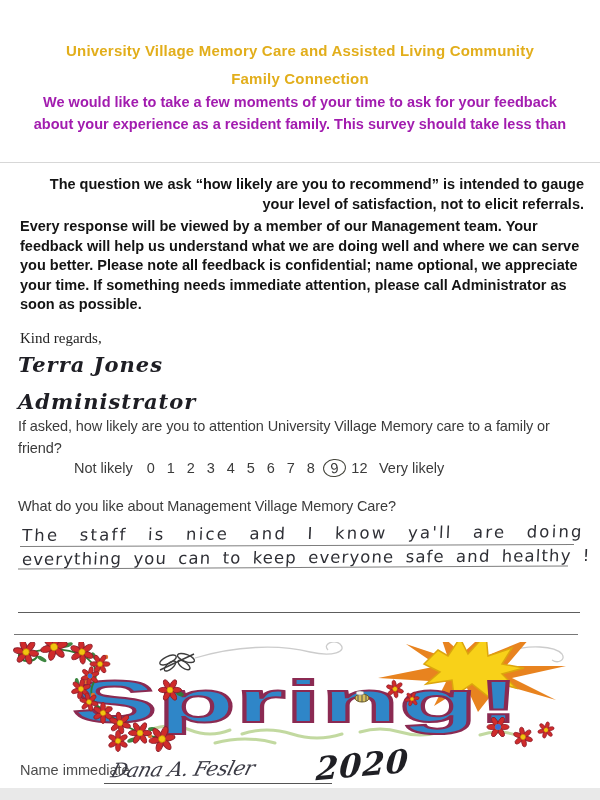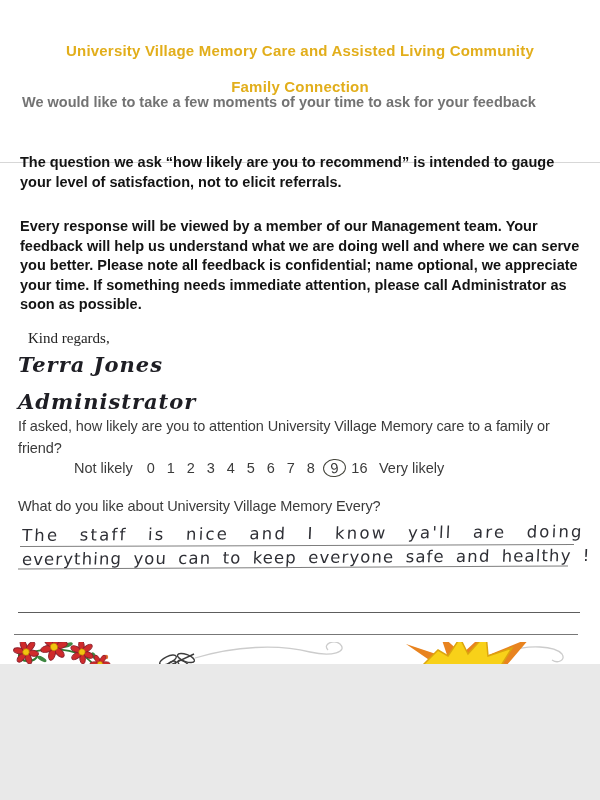--- a/index.html
+++ b/index.html
@@ -1,33 +1,33 @@
 <!DOCTYPE html>
 <html><head>
 <meta charset="utf-8">
 <style>
   html,body{margin:0;padding:0;background:#e9e9e9;}
   .page{
-    position:relative;width:600px;height:664px;margin:0 auto;
+    position:relative;width:600px;height:788px;margin:0 auto;
     background:#ffffff;overflow:hidden;
     font-family:"Liberation Sans",sans-serif;color:#1b1b1b;
   }
   
   .title{position:absolute;left:30px;right:30px;top:38px;text-align:center;
     font-weight:bold;font-size:15px;line-height:26px;letter-spacing:.2px;color:#e2ae1b;}
-  .title .t2{margin-top:10px;}
-  .intro{position:absolute;left:22px;right:22px;top:92px;
-    font-weight:bold;font-size:14.5px;line-height:21.5px;color:#737373;}
+  .title .t2{margin-top:2px;}
+  .intro{position:absolute;left:22px;right:22px;top:92px;text-align:center;
+    font-weight:bold;font-size:14.5px;line-height:21.5px;color:#a21caf;}
   .sep{position:absolute;left:0;right:0;top:162px;height:0;border-top:1px solid #d7d7d7;}
   .para{position:absolute;left:20px;right:16px;font-weight:bold;font-size:14.5px;
     line-height:19.5px;color:#141414;}
-  .p1{top:153px;}
+  .p1{top:175px;text-align:right;}
   .p2{top:217px;}
   
-  .regards{position:absolute;left:28px;top:330px;font-family:"Liberation Serif",serif;
+  .regards{position:absolute;left:20px;top:330px;font-family:"Liberation Serif",serif;
     font-size:15px;color:#222;}
   .script{position:absolute;left:18px;font-family:"DejaVu Serif",serif;
     font-style:italic;font-weight:bold;font-size:21px;letter-spacing:1px;color:#1e1e24;}
   .sig-name{top:352px;}
   .sig-role{top:389px;}
   
   .q{position:absolute;left:18px;right:36px;font-size:14.5px;line-height:22px;
     color:#3b3b3b;letter-spacing:-.1px;}
   .q1{top:415px;}
   .q2{top:495px;}
@@ -65,20 +65,21 @@
 
 <div class="page">
 
   <div class="title">
     <div class="t1">University Village Memory Care and Assisted Living Community</div>
     <div class="t2">Family Connection</div>
   </div>
 
   <div class="intro">
     <div>We would like to take a few moments of your time to ask for your feedback</div>
+    <div>about your experience as a resident family. This survey should take less than</div>
   </div>
 
   <div class="sep"></div>
 
   <div class="para p1">The question we ask “how likely are you to recommend” is intended to gauge your level of satisfaction, not to elicit referrals.</div>
   <div class="para p2">Every response will be viewed by a member of our Management team. Your feedback will help us understand what we are doing well and where we can serve you better. Please note all feedback is confidential; name optional, we appreciate your time.  If something needs immediate attention, please call Administrator as soon as possible.</div>
 
   <div class="regards">Kind regards,</div>
   <div class="script sig-name">Terra Jones</div>
   <div class="script sig-role">Administrator</div>
@@ -90,25 +91,25 @@
     <span class="num">0</span>
     <span class="num">1</span>
     <span class="num">2</span>
     <span class="num">3</span>
     <span class="num">4</span>
     <span class="num">5</span>
     <span class="num">6</span>
     <span class="num">7</span>
     <span class="num">8</span>
     <span class="num circled">9</span>
-    <span class="num">16</span>
+    <span class="num">12</span>
     <span class="lab">Very likely</span>
   </div>
 
-  <div class="q q2">What do you like about University Village Memory Every?</div>
+  <div class="q q2">What do you like about Management Village Memory Care?</div>
   <div class="hand ans ans1">The staff is nice and I know ya'll are doing</div>
   <div class="rule u1"></div>
   <div class="hand ans ans2">everything you can to keep everyone safe and healthy !</div>
   <div class="rule u2"></div>
 
   <div class="rule b1"></div>
   <div class="rule b2"></div>
 
   <svg class="spring-art" width="580" height="118" viewBox="0 0 580 118">
     <defs>

